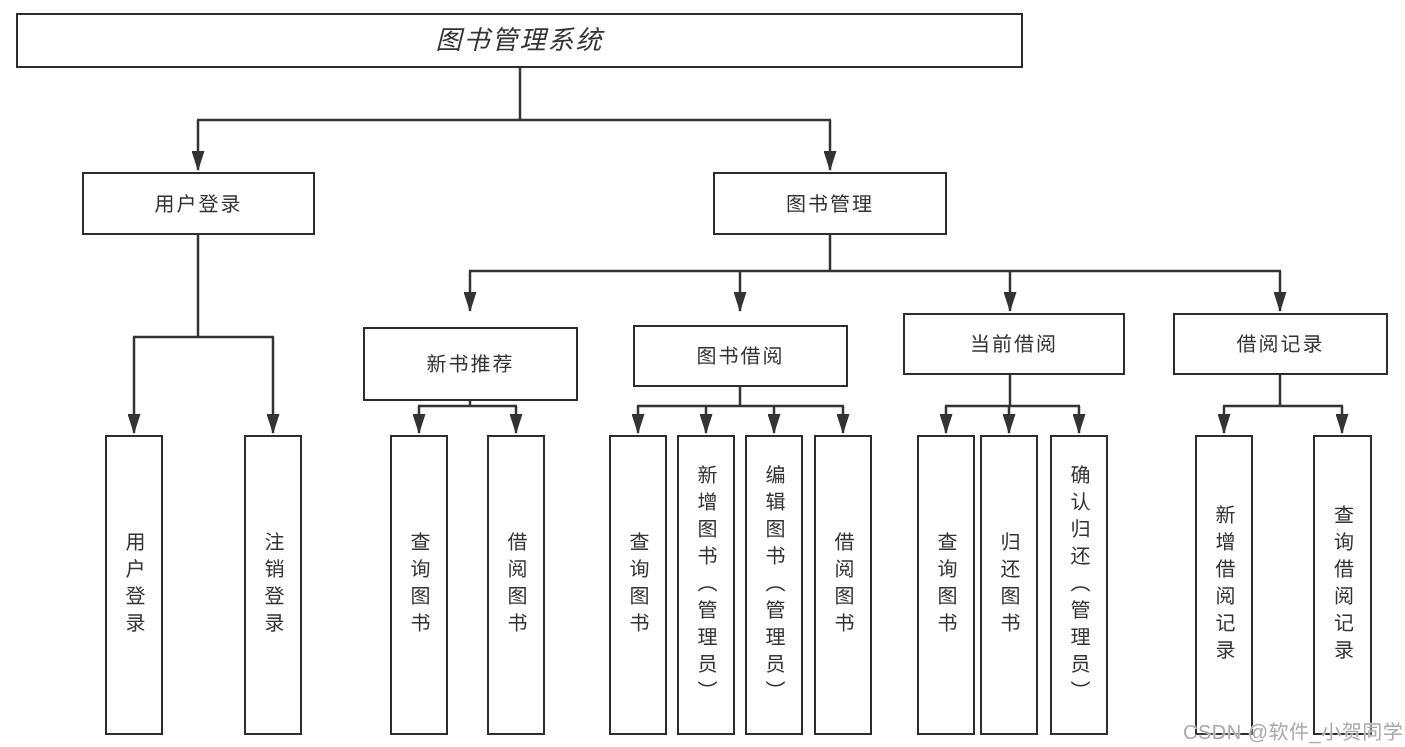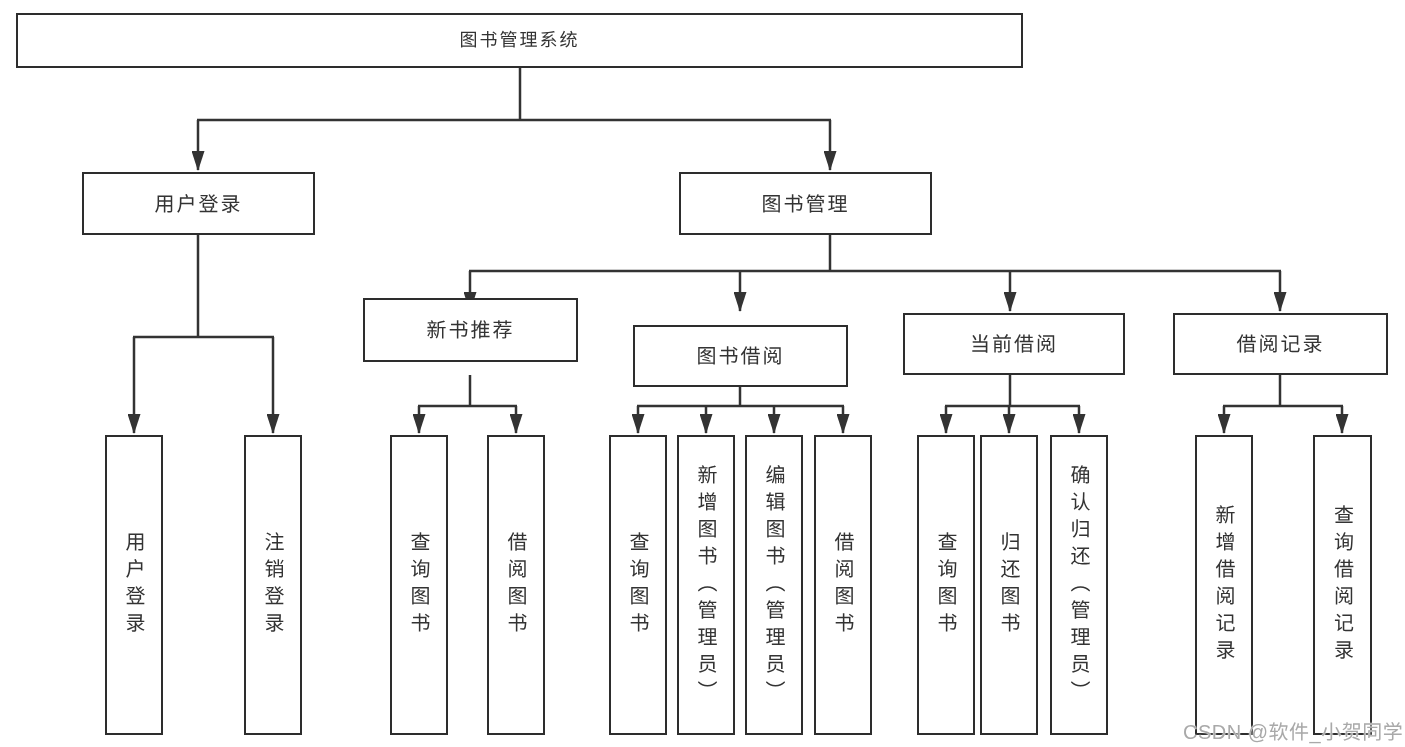--- a/index.html
+++ b/index.html
@@ -8,21 +8,21 @@
     font-family:"Liberation Sans", sans-serif;overflow:hidden;
   }
   .wires{position:absolute;left:0;top:0;width:1405px;height:747px;}
   .node{
     position:absolute;box-sizing:border-box;background:#ffffff;
     border:2.5px solid #2d2d2d;color:#333333;
     display:flex;align-items:center;justify-content:center;
     text-align:center;
   }
   .node.h{font-size:20px;letter-spacing:2px;line-height:1.2;}
-  .node.root{font-size:18px;}
+  .node.root{font-size:26px;font-style:italic;}
   .node.v{
     writing-mode:vertical-rl;
     font-size:20px;letter-spacing:7px;line-height:1;
     padding:4px 0;
   }
   .watermark{
     position:absolute;left:1183px;top:716px;
     font-size:20px;letter-spacing:0.5px;color:#a9a9a9;
     text-shadow:0 0 2px #ffffff, 0 0 1px #ffffff;
     white-space:nowrap;z-index:5;
@@ -79,23 +79,23 @@
       <path d="M1280 375 V406"></path>
       <path d="M1223 406 H1343"></path>
       <line x1="1224" y1="406" x2="1224" y2="433" marker-end="url(#ah)"></line>
       <line x1="1342" y1="406" x2="1342" y2="433" marker-end="url(#ah)"></line>
     </g>
   </svg>
 
   <div class="node h root" style="left:16px;top:13px;width:1007px;height:55px">图书管理系统</div>
 
   <div class="node h" style="left:82px;top:172px;width:233px;height:63px">用户登录</div>
-  <div class="node h" style="left:679px;top:172px;width:253px;height:63px">图书管理</div>
+  <div class="node h" style="left:713px;top:172px;width:234px;height:63px">图书管理</div>
 
-  <div class="node h" style="left:363px;top:298px;width:215px;height:64px">新书推荐</div>
+  <div class="node h" style="left:363px;top:327px;width:215px;height:74px">新书推荐</div>
   <div class="node h" style="left:633px;top:325px;width:215px;height:62px">图书借阅</div>
   <div class="node h" style="left:903px;top:313px;width:222px;height:62px">当前借阅</div>
   <div class="node h" style="left:1173px;top:313px;width:215px;height:62px">借阅记录</div>
 
   <div class="node v" style="left:105px;top:435px;width:58px;height:300px">用户登录</div>
   <div class="node v" style="left:244px;top:435px;width:58px;height:300px">注销登录</div>
 
   <div class="node v" style="left:390px;top:435px;width:58px;height:300px">查询图书</div>
   <div class="node v" style="left:487px;top:435px;width:58px;height:300px">借阅图书</div>
 

